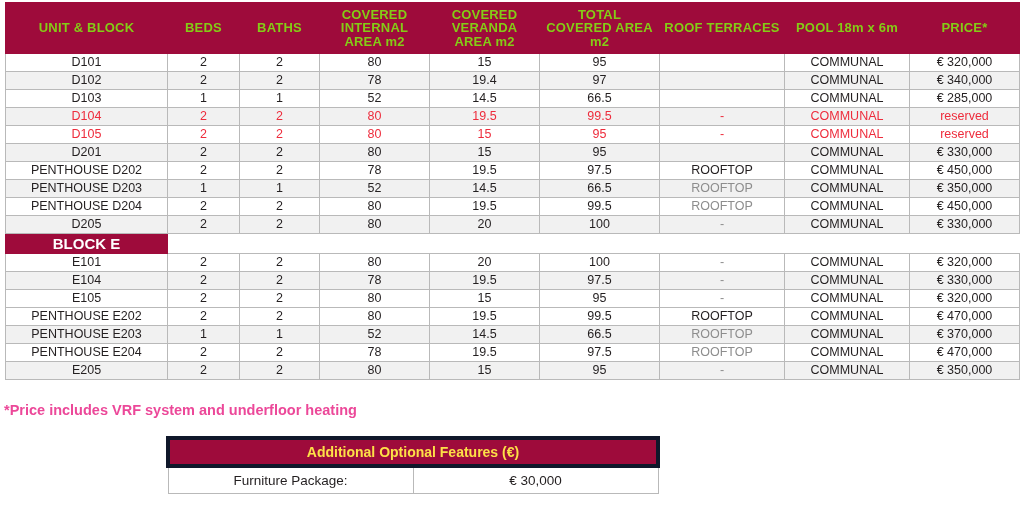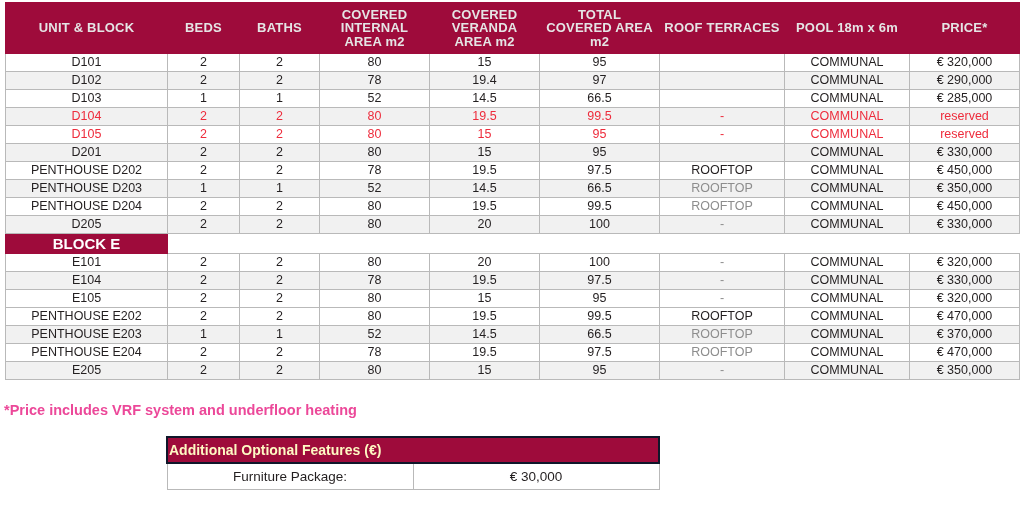--- a/index.html
+++ b/index.html
@@ -33,21 +33,21 @@
     border: 1px solid #b9b9b9;
     font-size: 12.5px;
     text-align: center;
     padding: 0;
     height: 17px;
     line-height: 1.05;
     vertical-align: middle;
   }
   table.price-table thead th {
     background: #9e0b3b;
-    color: #e5e5e5;
+    color: #84cc16;
     font-weight: bold;
     font-size: 13px;
     letter-spacing: .2px;
     border: 1px solid #9e0b3b;
     height: 46px;
     padding: 2px 2px;
   }
   table.price-table thead th span.l {
     display: block;
   }
@@ -95,26 +95,26 @@
   
   table.optional-table {
     border-collapse: collapse;
     margin-left: 166px;
     margin-top: 18px;
     width: 494px;
     table-layout: fixed;
   }
   table.optional-table th {
     background: #9e0b3b;
-    color: #fef9c3;
+    color: #fde047;
     font-weight: bold;
     font-size: 14px;
     height: 22px;
-    border: 2px solid #0f172a;
-    text-align: left;
+    border: 4px solid #0f172a;
+    text-align: center;
   }
   table.optional-table td {
     border: 1px solid #b9b9b9;
     font-size: 13.5px;
     height: 23px;
     text-align: center;
     background: #ffffff;
   }
   table.optional-table td.label {
     width: 368px;
@@ -188,21 +188,21 @@
         </tr>
         <tr class="shaded">
           <td>D102</td>
           <td>2</td>
           <td>2</td>
           <td>78</td>
           <td>19.4</td>
           <td>97</td>
           <td></td>
           <td>COMMUNAL</td>
-          <td>€ 290,000</td>
+          <td>€ 340,000</td>
         </tr>
         <tr class="plain">
           <td>D103</td>
           <td>1</td>
           <td>1</td>
           <td>52</td>
           <td>14.5</td>
           <td>66.5</td>
           <td></td>
           <td>COMMUNAL</td>

